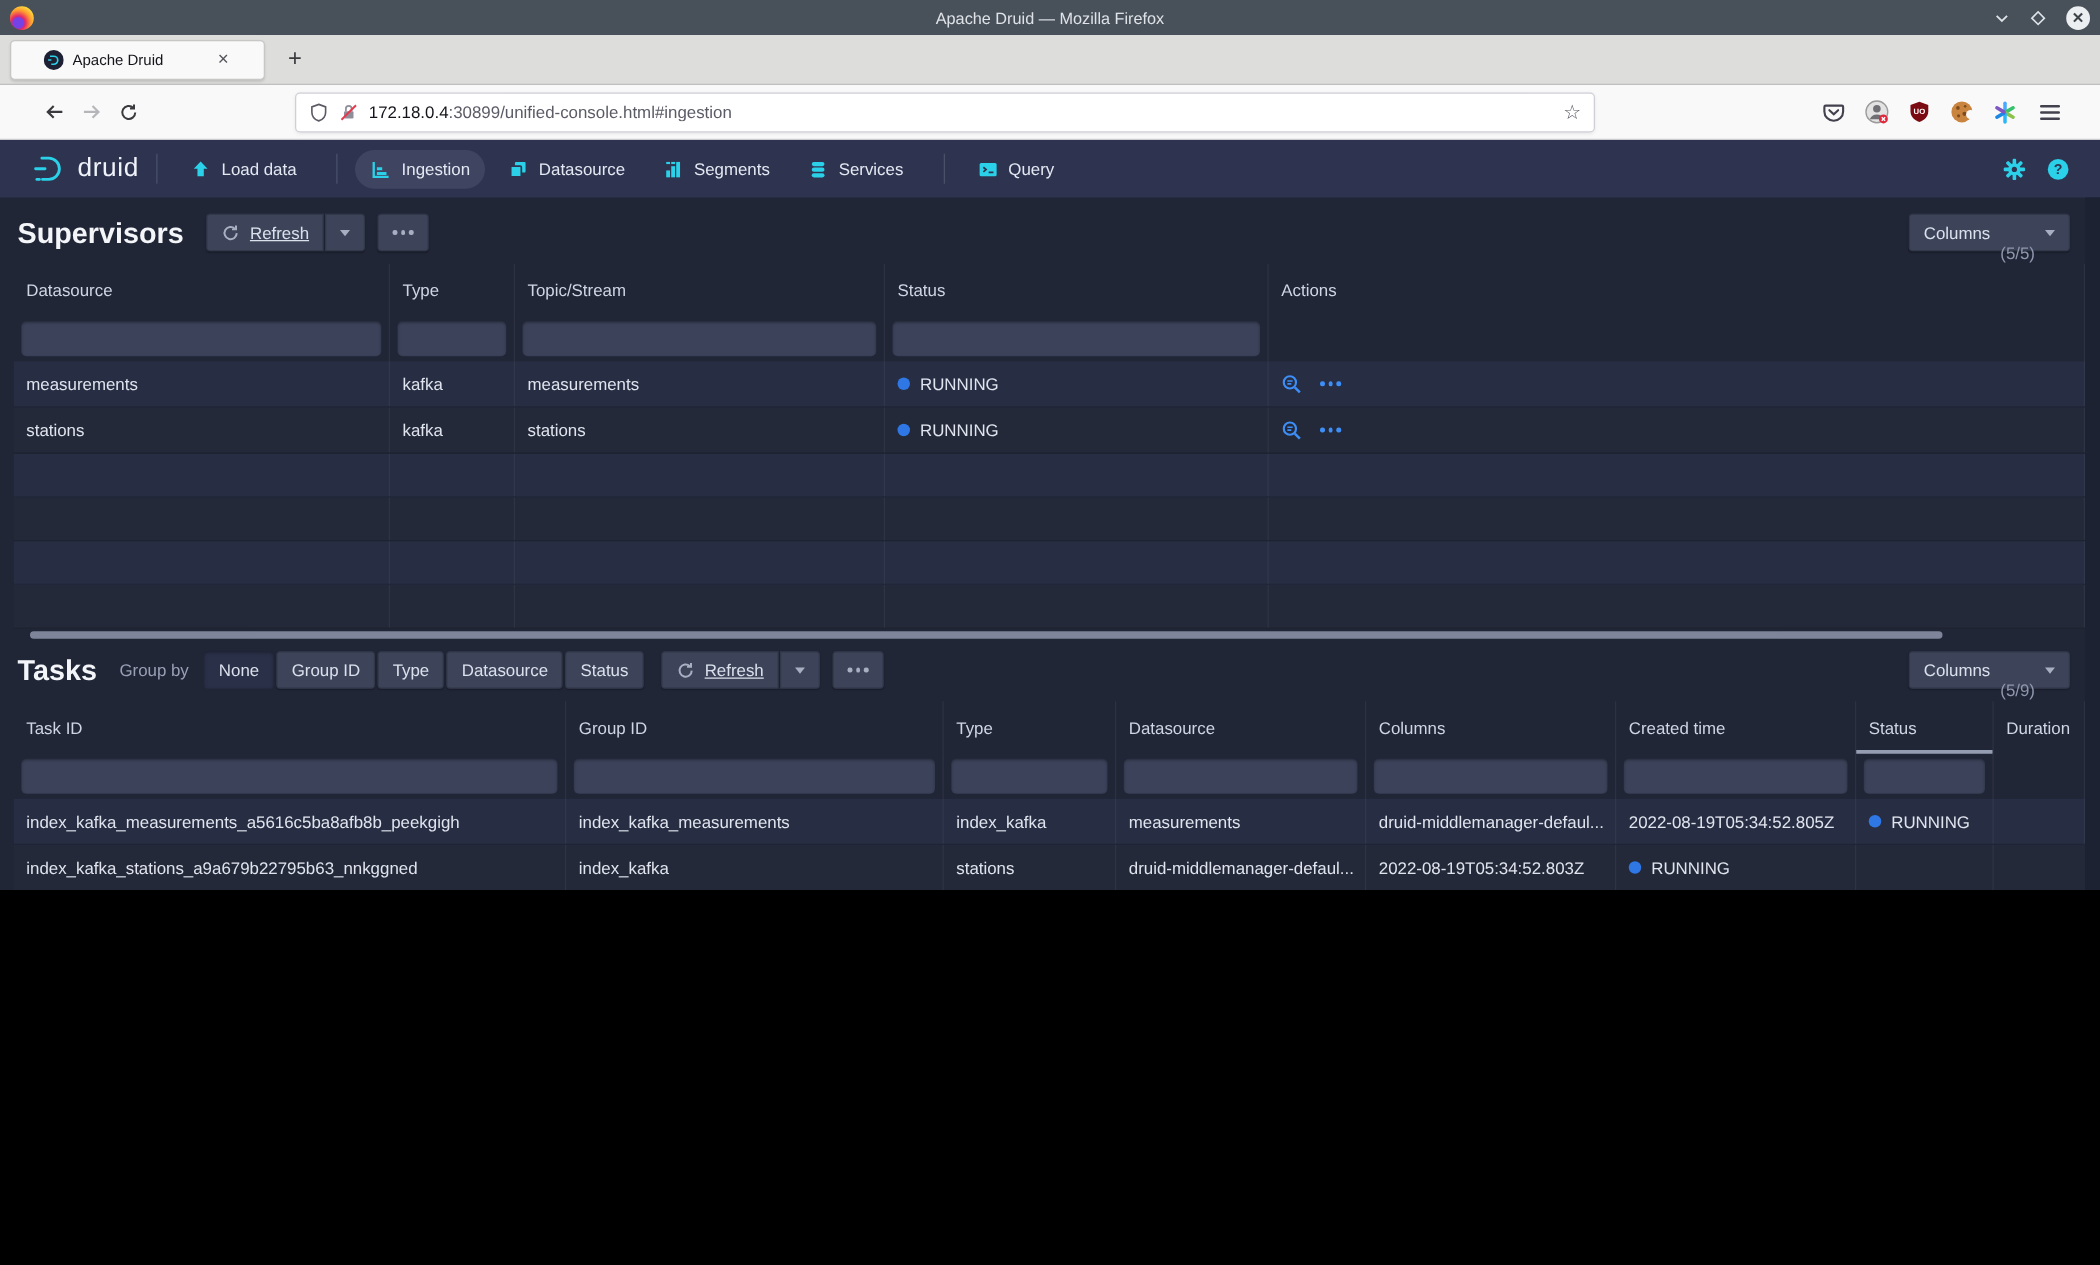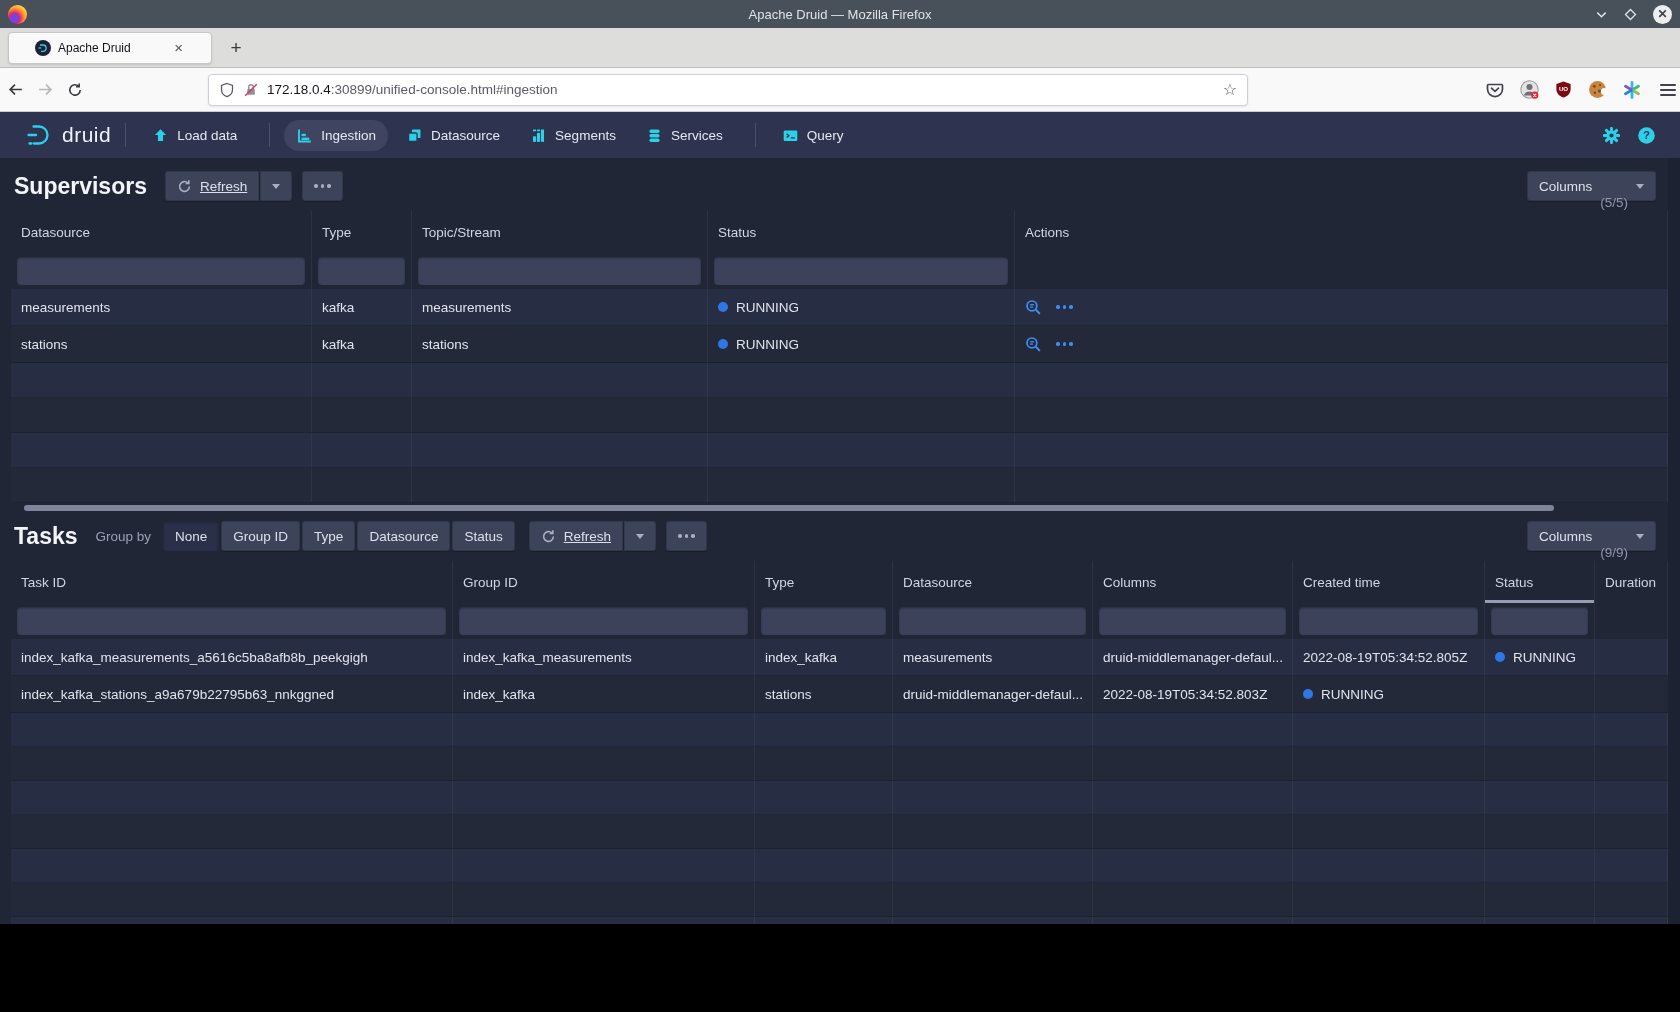--- a/index.html
+++ b/index.html
@@ -1,36 +1,36 @@
 <!DOCTYPE html>
 <html><head>
 <meta charset="utf-8">
 <style>
   * { margin:0; padding:0; box-sizing:border-box; }
   html,body { background:#000; }
   body { font-family:"Liberation Sans", sans-serif; }
-  .screen { position:relative; width:1680px; height:924px; overflow:hidden; background:#212637; }
+  .screen { position:relative; width:1680px; height:712px; overflow:hidden; background:#212637; }
 
   
   .titlebar { height:28px; background:#485059; display:flex; align-items:center; padding:0 8px; position:relative; }
   .ff-logo { width:19px; height:19px; border-radius:50%; background:radial-gradient(circle at 35% 70%, #7542e5 0 22%, #e3256b 30%, #ff9a2e 55%, #ffd43c 75%); }
   .win-title { position:absolute; left:0; right:0; text-align:center; color:#dfe3e8; font-size:13px; pointer-events:none; }
   .win-controls { margin-left:auto; display:flex; align-items:center; gap:16px; z-index:2; }
   .wc { color:#dde2e7; font-size:13px; display:flex; align-items:center; justify-content:center; }
   .wc-close { width:19px; height:19px; background:#eceff1; color:#3b4248; border-radius:50%; font-size:12px; font-weight:bold; }
 
   
   .tabstrip { height:40px; background:#dddddc; border-bottom:1px solid #bfbfbe; display:flex; align-items:center; padding:0 4px; }
   .tab { margin-left:4px; width:204px; height:32px; background:#f9f9fa; border:1px solid #c7c7c6; border-radius:4px; box-shadow:0 1px 2px rgba(0,0,0,.12); display:flex; align-items:center; padding:0 26px; gap:7px; }
   .tab-title { flex:1; font-size:12px; color:#15141a; white-space:nowrap; overflow:hidden; }
   .tab-close { color:#55545a; font-size:15px; line-height:1; padding:0 2px; }
   .newtab { margin-left:10px; color:#3a3a3e; font-size:19px; width:28px; height:28px; display:flex; align-items:center; justify-content:center; border-radius:4px; }
 
   
-  .toolbar { height:44px; background:#f9f9fa; border-bottom:1px solid #ccccd0; display:flex; align-items:center; padding:0 0; }
+  .toolbar { height:44px; background:#f9f9fa; border-bottom:1px solid #ccccd0; display:flex; align-items:center; padding:0 28px; }
   .navbtn { width:30px; height:30px; display:flex; align-items:center; justify-content:center; border-radius:4px; }
   .urlbar { margin-left:118px; width:1040px; height:32px; background:#ffffff; border:1px solid #cfcfd8; border-radius:4px; display:flex; align-items:center; padding:0 10px; gap:8px; box-shadow:0 1px 3px rgba(0,0,0,.08); }
   .url-text { flex:1; font-size:13.5px; color:#5b5b66; white-space:nowrap; overflow:hidden; }
   .url-host { color:#15141a; }
   .url-star { color:#5b5b66; font-size:16px; }
   .tool-icons { margin-left:auto; display:flex; align-items:center; gap:14px; }
   .hamburger { display:flex; flex-direction:column; gap:3px; padding:4px; }
   .hamburger span { width:16px; height:2px; background:#42414d; border-radius:1px; }
 
   
@@ -443,21 +443,21 @@
         <button class="btn" style="margin-left:10px;">
           <span class="dots">
               <span></span>
               <span></span>
               <span></span>
             </span>
         </button>
         <div class="spacer"></div>
         <button class="btn">
           <span>Columns</span>
-          <span class="muted">(9/9)</span>
+          <span class="muted">(5/9)</span>
           <span class="caret"></span>
         </button>
       </div>
 
       <div class="tbl">
         <div class="hrow task-grid">
           <div class="cell">Task ID</div>
           <div class="cell">Group ID</div>
           <div class="cell">Type</div>
           <div class="cell">Datasource</div>

